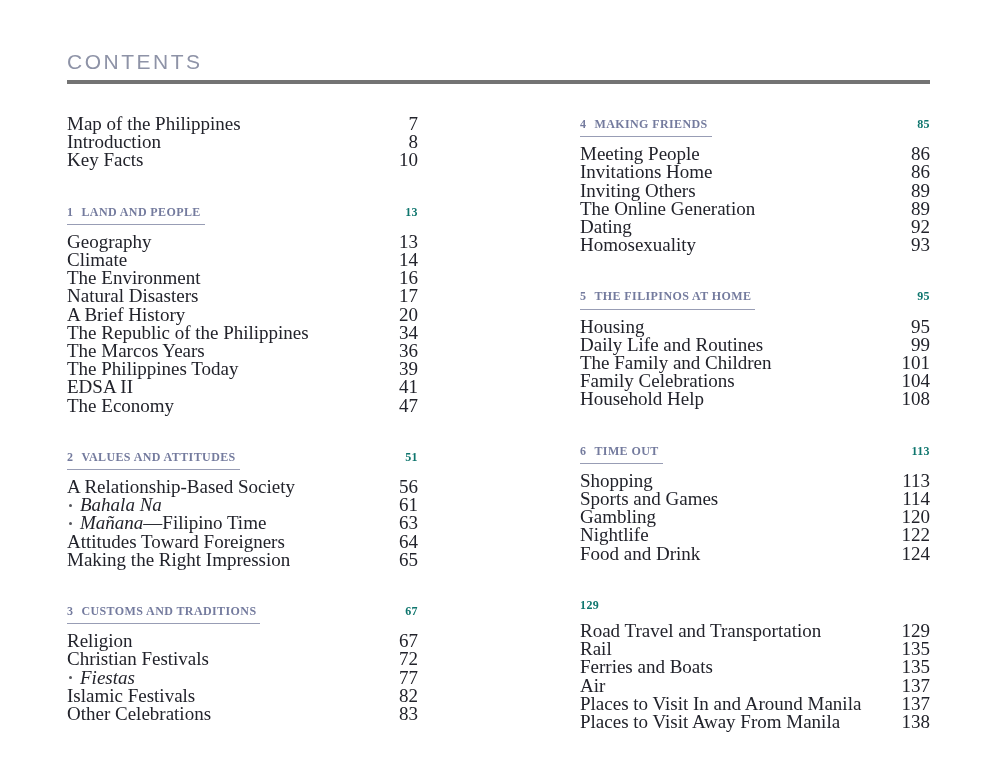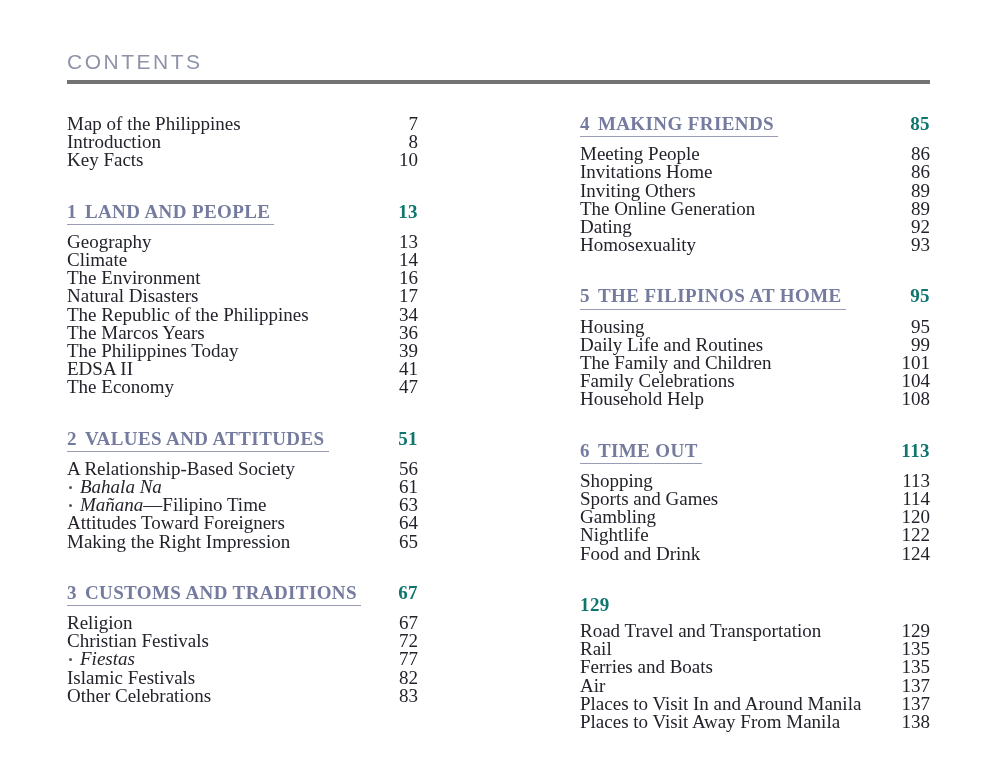--- a/index.html
+++ b/index.html
@@ -44,21 +44,21 @@
   .label .italic { font-style: italic; text-align: center; }
   .pagenum { text-align: right; white-space: nowrap; }
 
   .toc-section { margin-top: 33px; }
   .col > .toc-section:first-child { margin-top: 0; }
 
   .section-header {
     display: flex;
     justify-content: space-between;
     align-items: baseline;
-    font-size: 19px;
+    font-size: 12px;
     line-height: 18.2px;
     color: #747b9e;
     font-weight: 700;
     letter-spacing: 0.4px;
     margin-bottom: 8px;
   }
   .heading-text {
     display: inline-block;
     border-bottom: 1px solid #989db5;
     padding-bottom: 3px;
@@ -116,20 +116,24 @@
           </div>
           <div class="toc-row item-row">
             <span class="label">The Environment</span>
             <span class="pagenum">16</span>
           </div>
           <div class="toc-row item-row">
             <span class="label">Natural Disasters</span>
             <span class="pagenum">17</span>
           </div>
           <div class="toc-row item-row">
+            <span class="label">A Brief History</span>
+            <span class="pagenum">20</span>
+          </div>
+          <div class="toc-row item-row">
             <span class="label">The Republic of the Philippines</span>
             <span class="pagenum">34</span>
           </div>
           <div class="toc-row item-row">
             <span class="label">The Marcos Years</span>
             <span class="pagenum">36</span>
           </div>
           <div class="toc-row item-row">
             <span class="label">The Philippines Today</span>
             <span class="pagenum">39</span>

